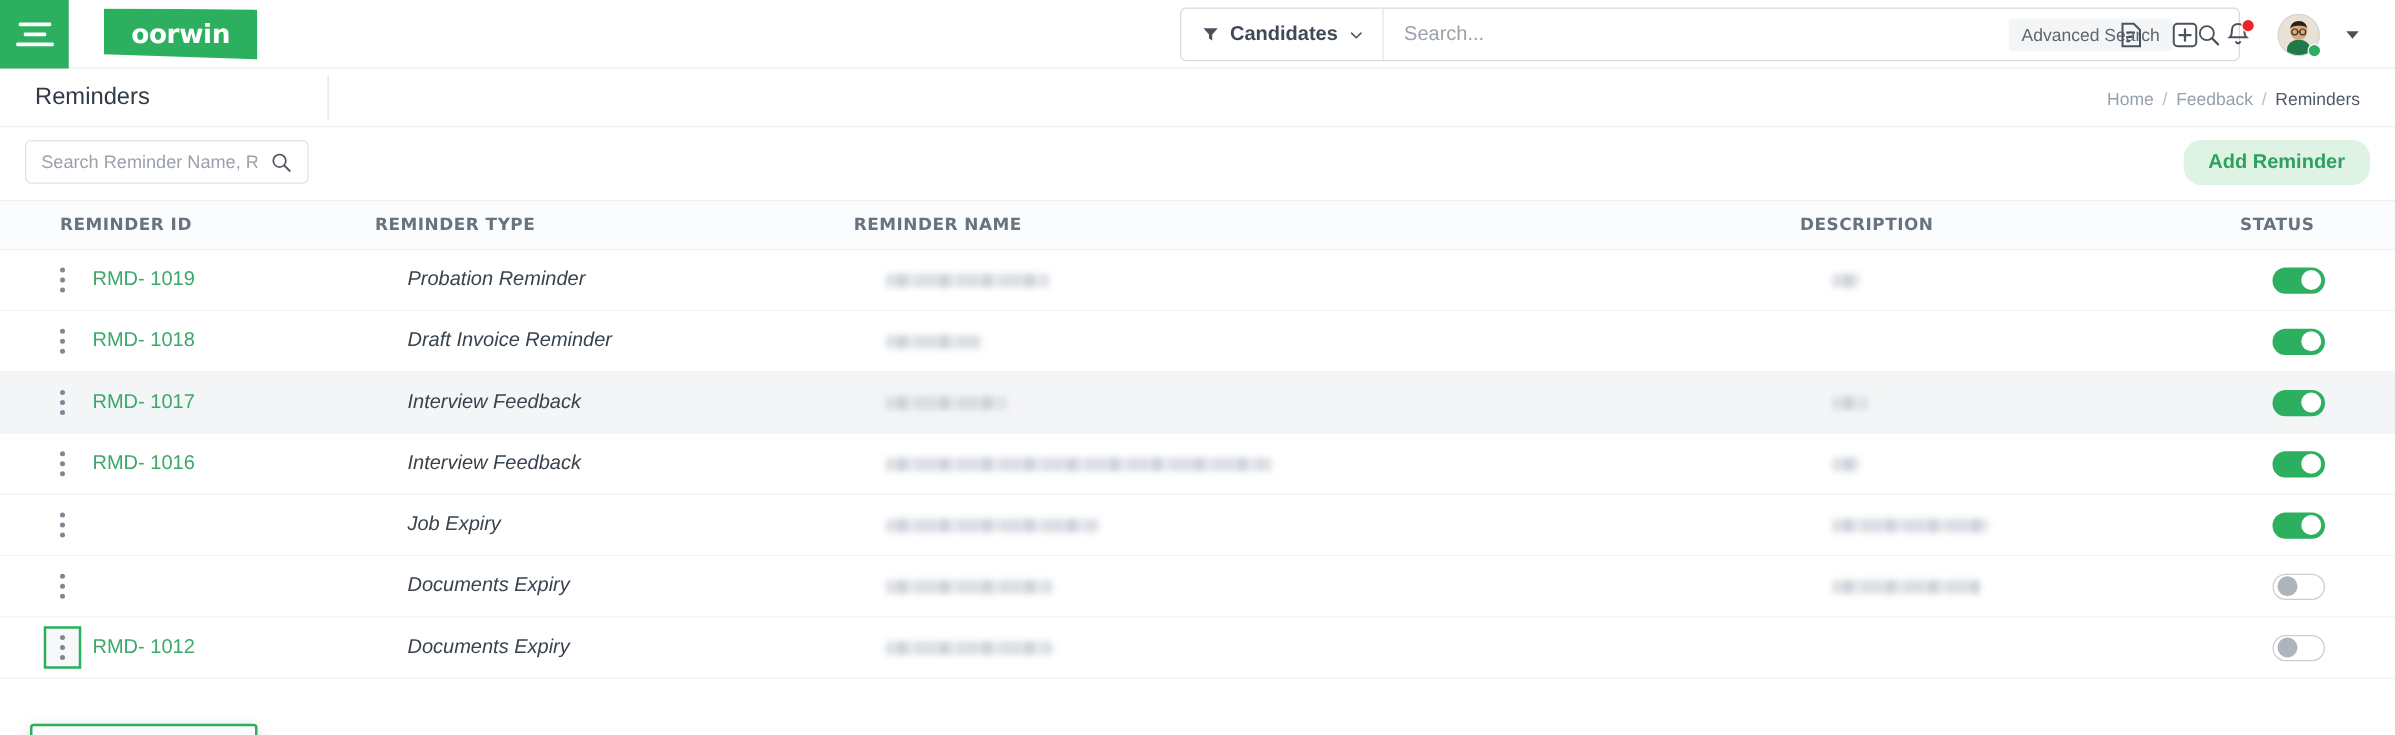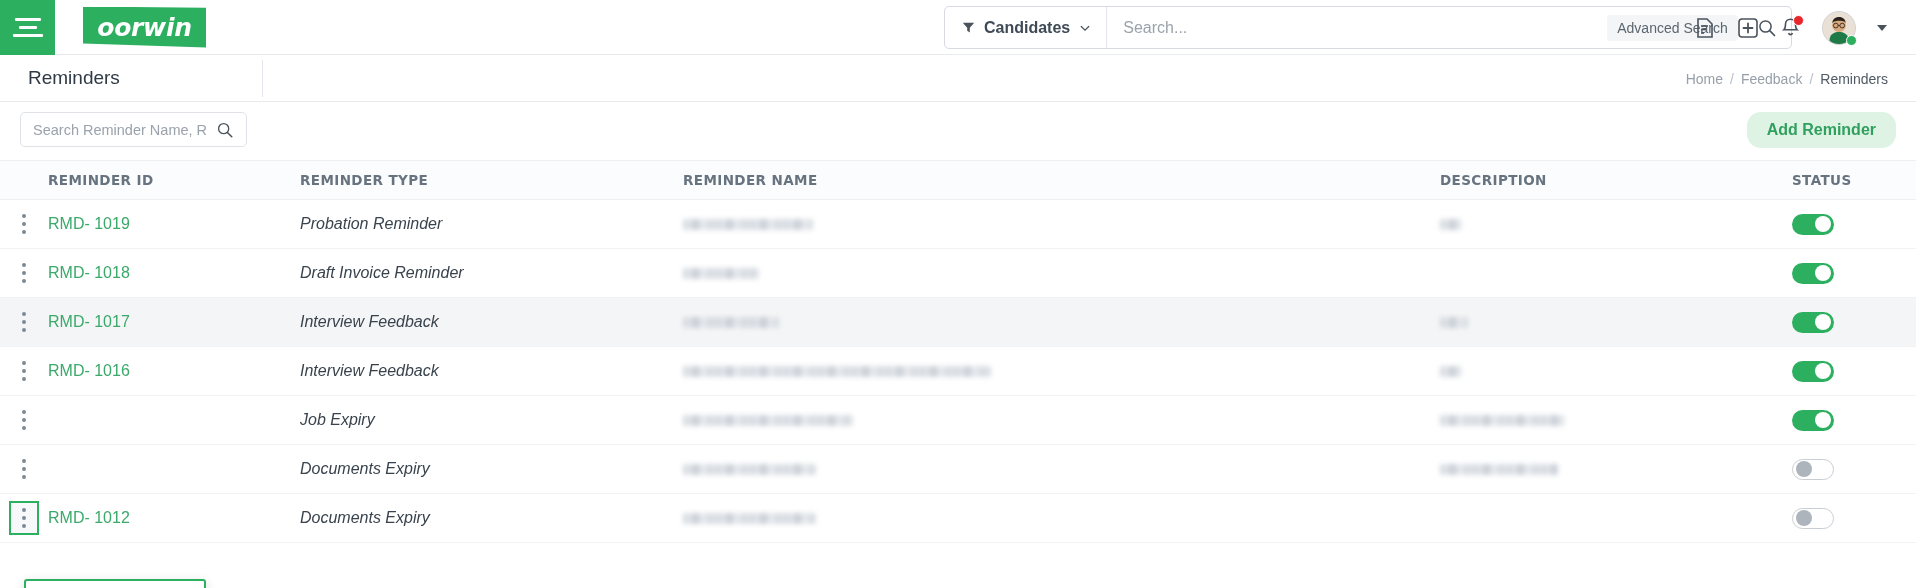--- a/index.html
+++ b/index.html
@@ -33,22 +33,22 @@
 
   .logo-wrap {
     margin-left: 28px;
     width: 123px; height: 41px;
     background: #2cb05f;
     clip-path: polygon(0 0, 100% 3%, 100% 100%, 0 90%);
     display:flex; align-items:center; justify-content:center;
     cursor: pointer; flex:none;
   }
   .logo-text {
-    color:#fff; font-size: 25px; font-weight: 700;
-    letter-spacing: -0.3px; font-family: "DejaVu Sans", sans-serif; font-style: italic;
+    color:#fff; font-size: 21px; font-weight: 700;
+    letter-spacing: -0.3px; font-family: "DejaVu Sans", sans-serif;
   }
 
   .search-cluster {
     position:absolute; left: 944px; top: 6px;
     display:flex; align-items:center;
     height: 43px;
     border: 1px solid #d7dbe0; border-radius: 5px;
     background:#fff;
   }
   .filter-select {
@@ -154,20 +154,21 @@
   .c-type  { width: 383px; flex:none; }
   .c-name  { width: 757px; flex:none; }
   .c-desc  { width: 352px; flex:none; }
   .c-stat  { flex:1; }
 
   .trow {
     display:flex; align-items:center;
     height: 49px;
     border-bottom:1px solid #f0f2f4;
     background:#fff;
+    padding-left:26px;
   }
   .trow.alt { background:#f4f5f6; }
   .kebab {
     width: 22px; height: 26px;
     display:flex; flex-direction:column;
     align-items:center; justify-content:center; gap:4px;
     cursor:pointer;
   }
   .kebab i { width:4px;height:4px;border-radius:50%;background:#7d8893; display:block; }
   .kebab.active { border:2px solid #2cb05f; background:#f7f8f9; width:30px; height:34px; }

